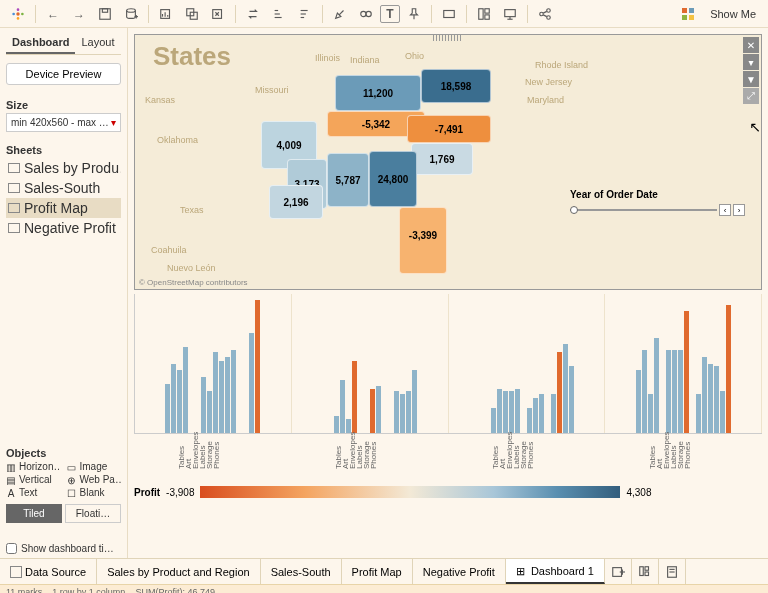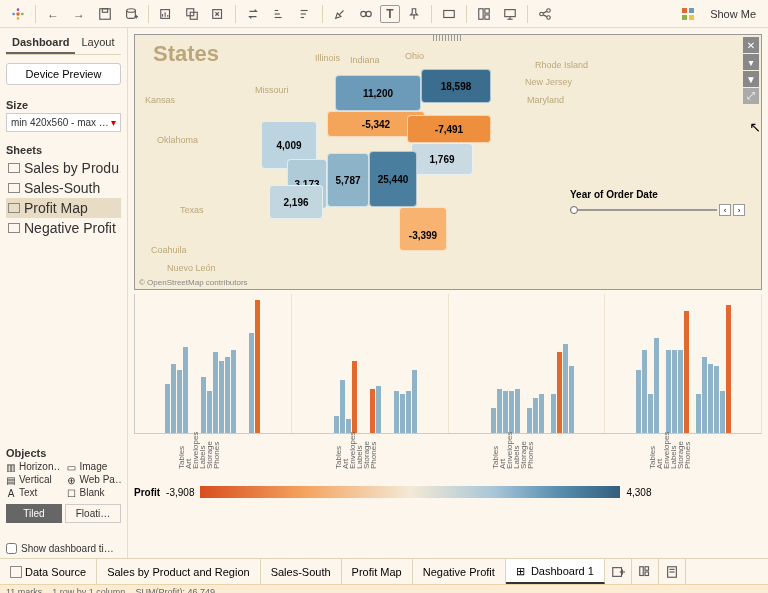--- a/index.html
+++ b/index.html
@@ -240,21 +240,21 @@
     </div>
     <label class="chk">
         <input type="checkbox" style="">
         <span>Show dashboard ti…</span>
       </label>
   </div>
 
   <div class="canvas">
     <div class="mapbox">
       <div class="grip"></div>
-      <div class="maplabel" style="top:6px;left:18px;font-size:22px;font-weight:bold">States</div>
+      <div class="maplabel" style="top:6px;left:18px;font-size:26px;font-weight:bold">States</div>
       <div id="bglabels">
           <div class="maplabel" style="left: 10px; top: 60px; font-size: 9px;">Kansas</div>
           <div class="maplabel" style="left: 22px; top: 100px; font-size: 9px;">Oklahoma</div>
           <div class="maplabel" style="left: 45px; top: 170px; font-size: 9px;">Texas</div>
           <div class="maplabel" style="left: 120px; top: 50px; font-size: 9px;">Missouri</div>
           <div class="maplabel" style="left: 180px; top: 18px; font-size: 9px;">Illinois</div>
           <div class="maplabel" style="left: 215px; top: 20px; font-size: 9px;">Indiana</div>
           <div class="maplabel" style="left: 270px; top: 16px; font-size: 9px;">Ohio</div>
           <div class="maplabel" style="left: 258px; top: 46px; font-size: 9px;">West Virginia</div>
           <div class="maplabel" style="left: 400px; top: 25px; font-size: 9px;">Rhode Island</div>
@@ -265,23 +265,23 @@
         </div>
       <div id="states">
           <div class="state" style="left: 200px; top: 40px; width: 86px; height: 36px; background: rgb(107, 155, 184); border: 1px solid rgba(255, 255, 255, 0.6); line-height: 36px; border-radius: 4px;">11,200</div>
           <div class="state" style="left: 286px; top: 34px; width: 70px; height: 34px; background: rgb(58, 109, 142); border: 1px solid rgba(255, 255, 255, 0.6); line-height: 34px; border-radius: 4px;">18,598</div>
           <div class="state" style="left: 192px; top: 76px; width: 98px; height: 26px; background: rgb(244, 165, 90); border: 1px solid rgba(255, 255, 255, 0.6); line-height: 26px; border-radius: 4px;">-5,342</div>
           <div class="state" style="left: 272px; top: 80px; width: 84px; height: 28px; background: rgb(238, 143, 62); border: 1px solid rgba(255, 255, 255, 0.6); line-height: 28px; border-radius: 4px;">-7,491</div>
           <div class="state" style="left: 126px; top: 86px; width: 56px; height: 48px; background: rgb(188, 212, 223); border: 1px solid rgba(255, 255, 255, 0.6); line-height: 48px; border-radius: 4px;">4,009</div>
           <div class="state" style="left: 276px; top: 108px; width: 62px; height: 32px; background: rgb(201, 218, 227); border: 1px solid rgba(255, 255, 255, 0.6); line-height: 32px; border-radius: 4px;">1,769</div>
           <div class="state" style="left: 152px; top: 124px; width: 40px; height: 50px; background: rgb(176, 203, 216); border: 1px solid rgba(255, 255, 255, 0.6); line-height: 50px; border-radius: 4px;">3,173</div>
           <div class="state" style="left: 192px; top: 118px; width: 42px; height: 54px; background: rgb(141, 179, 200); border: 1px solid rgba(255, 255, 255, 0.6); line-height: 54px; border-radius: 4px;">5,787</div>
-          <div class="state" style="left: 234px; top: 116px; width: 48px; height: 56px; background: rgb(74, 126, 158); border: 1px solid rgba(255, 255, 255, 0.6); line-height: 56px; border-radius: 4px;">25,440</div>
+          <div class="state" style="left: 234px; top: 116px; width: 48px; height: 56px; background: rgb(74, 126, 158); border: 1px solid rgba(255, 255, 255, 0.6); line-height: 56px; border-radius: 4px;">24,800</div>
           <div class="state" style="left: 134px; top: 150px; width: 54px; height: 34px; background: rgb(194, 214, 224); border: 1px solid rgba(255, 255, 255, 0.6); line-height: 34px; border-radius: 4px;">2,196</div>
-          <div class="state" style="left: 264px; top: 172px; width: 48px; height: 44px; background: rgb(247, 179, 111); border: 1px solid rgba(255, 255, 255, 0.6); line-height: 56px; border-radius: 4px;">-3,399</div>
+          <div class="state" style="left: 264px; top: 172px; width: 48px; height: 67px; background: rgb(247, 179, 111); border: 1px solid rgba(255, 255, 255, 0.6); line-height: 56px; border-radius: 4px;">-3,399</div>
         </div>
       <div class="mapctrls">
         <span>✕</span>
         <span>▾</span>
         <span>▼</span>
         <span style="background:#aaa">⤢</span>
       </div>
       <div style="position:absolute;top:84px;right:0;font-size:14px">↖</div>
       <div class="filterbox">
         <div class="lbl">Year of Order Date</div>

